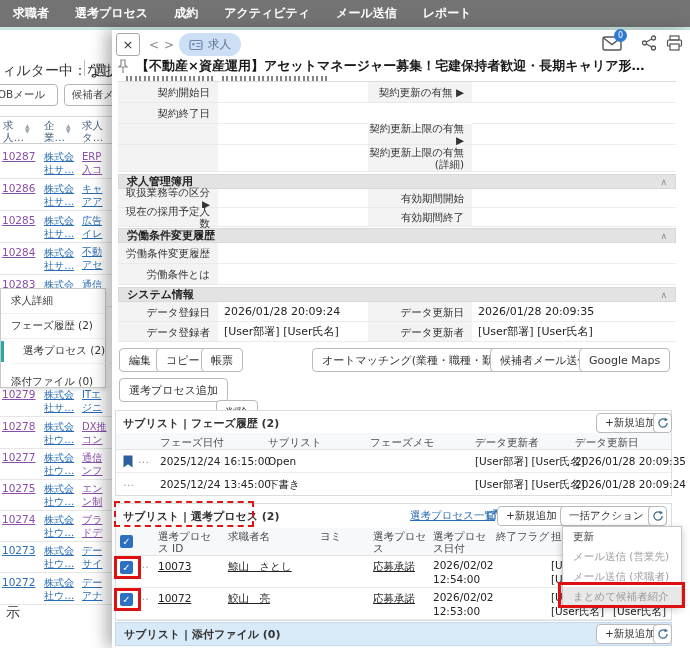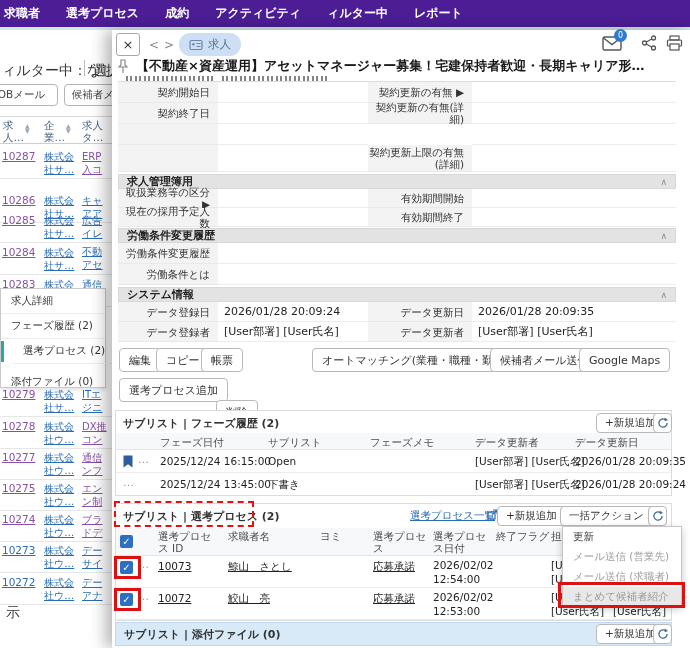--- a/index.html
+++ b/index.html
@@ -1,20 +1,20 @@
 <!DOCTYPE html>
 <html><head>
 <meta charset="utf-8">
 <style>
   html,body{margin:0;padding:0;}
   body{width:690px;height:648px;overflow:hidden;font-family:"DejaVu Sans","Liberation Sans",sans-serif;background:#fff;}
   .app{position:relative;width:690px;height:648px;}
   .abs{position:absolute;box-sizing:border-box;}
   
-  .navbar{left:0;top:0;width:690px;height:27px;background:#4c1d95;display:flex;align-items:center;padding-left:4px;gap:26px;}
+  .navbar{left:0;top:0;width:690px;height:27px;background:#737373;display:flex;align-items:center;padding-left:13px;gap:26px;}
   .navitem{color:#fff;font-size:12px;font-weight:bold;white-space:nowrap;cursor:pointer;}
   .tealline{left:0;top:27px;width:690px;height:3px;background:#cde9e4;}
   
   .bgtext{font-size:14px;color:#333;white-space:nowrap;}
   .sbtn{background:#fff;border:1px solid #b5b5b5;border-radius:4px;font-size:10.5px;color:#444;display:flex;align-items:center;justify-content:center;height:22px;}
   .colhead-side{font-size:10.5px;color:#44617d;line-height:12px;white-space:nowrap;}
   .sort{font-size:6px;line-height:5px;color:#9aa6b2;display:inline-block;text-align:center;}
   .bgrow{height:31px;border-bottom:1px solid #e6e6e6;width:112px;}
   .bid{font-size:10.5px;text-decoration:underline;white-space:nowrap;}
   .twoline{font-size:10px;line-height:13px;white-space:nowrap;overflow:hidden;display:block;}
@@ -56,21 +56,21 @@
 </head>
 <body>
 
 <div class="app">
 
   <div class="abs navbar">
     <span class="navitem">求職者</span>
     <span class="navitem">選考プロセス</span>
     <span class="navitem">成約</span>
     <span class="navitem">アクティビティ</span>
-    <span class="navitem">ィルター中</span>
+    <span class="navitem">メール送信</span>
     <span class="navitem">レポート</span>
   </div>
   <div class="abs tealline"></div>
 
   <div class="abs bgtext" style="left:2px;top:62px;">ィルター中：なし</div>
   <div class="abs" style="left:84px;top:60px;width:1px;height:16px;background:#bbb;"></div>
   <div class="abs bgtext" style="left:92px;top:62px;">選択</div>
   <div class="abs sbtn" style="left:-18px;top:84px;width:76px;">
       <span>JOBメール</span>
     </div>
@@ -90,21 +90,21 @@
     <a class="abs bid purple" style="left:2px;top:2px;">10287</a>
     <span class="abs" style="left:44px;top:2px;width:36px;">
         <span class="twoline blue ln">株式会</span>
         <span class="twoline blue ln">社サ…</span>
       </span>
     <span class="abs" style="left:82px;top:2px;width:30px;">
         <span class="twoline purple ln">ERP</span>
         <span class="twoline purple ln">入コ</span>
       </span>
   </div>
-  <div class="abs bgrow" style="left:0;top:192px;">
+  <div class="abs bgrow" style="left:0;top:180px;">
     <a class="abs bid purple" style="left:2px;top:2px;">10286</a>
     <span class="abs" style="left:44px;top:2px;width:36px;">
         <span class="twoline blue ln">株式会</span>
         <span class="twoline blue ln">社サ…</span>
       </span>
     <span class="abs" style="left:82px;top:2px;width:30px;">
         <span class="twoline blue ln">キャ</span>
         <span class="twoline blue ln">アア</span>
       </span>
   </div>
@@ -298,31 +298,31 @@
     </div>
   <div class="abs val" style="left:472px;top:82px;width:204px;height:21px;z-index:11;">
       <span></span>
     </div>
   <div class="abs lab" style="left:118px;top:103px;width:100px;height:21px;z-index:11;">
       <span>契約終了日</span>
     </div>
   <div class="abs val" style="left:218px;top:103px;width:150px;height:21px;z-index:11;">
       <span></span>
     </div>
-  <div class="abs lab" style="left:368px;top:103px;width:104px;height:21px;z-index:11;">
-      <span>契約更新の有無(詳細)</span>
-    </div>
   <div class="abs val" style="left:472px;top:103px;width:204px;height:21px;z-index:11;">
       <span></span>
     </div>
   <div class="abs lab" style="left:118px;top:124px;width:100px;height:21px;z-index:11;">
       <span></span>
     </div>
   <div class="abs val" style="left:218px;top:124px;width:150px;height:21px;z-index:11;">
       <span></span>
+    </div>
+  <div class="abs lab" style="left:368px;top:124px;width:104px;height:21px;z-index:11;">
+      <span>契約更新上限の有無 ▶</span>
     </div>
   <div class="abs val" style="left:472px;top:124px;width:204px;height:21px;z-index:11;">
       <span></span>
     </div>
   <div class="abs lab" style="left:118px;top:145px;width:100px;height:27px;z-index:11;">
       <span></span>
     </div>
   <div class="abs val" style="left:218px;top:145px;width:150px;height:27px;z-index:11;">
       <span></span>
     </div>

